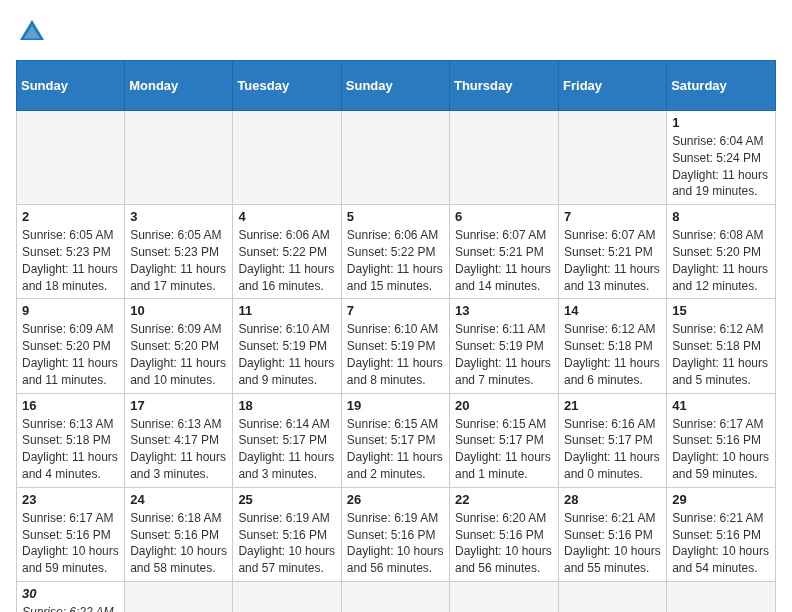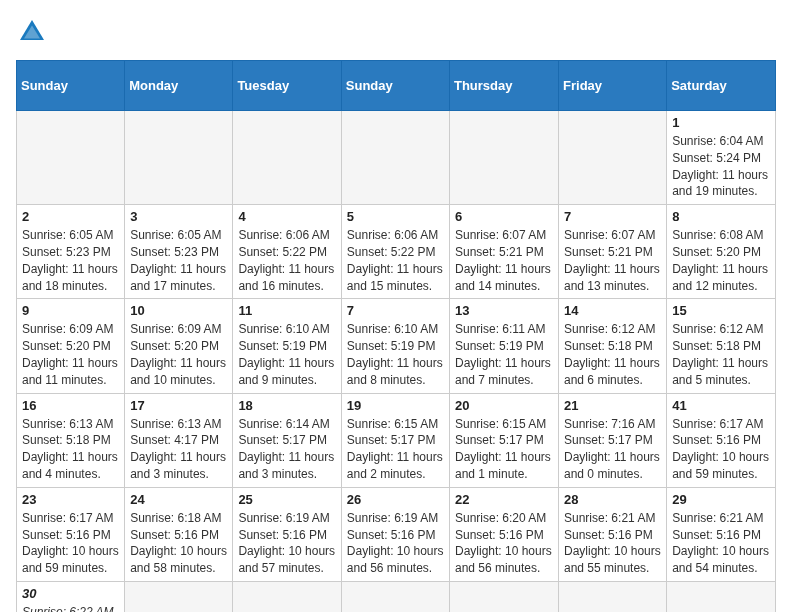--- a/index.html
+++ b/index.html
@@ -248,21 +248,21 @@
 Daylight: 11 hours and 2 minutes.</div>
         </td>
         <td>
           <span class="day-number">20</span>
           <div class="day-info">Sunrise: 6:15 AM
 Sunset: 5:17 PM
 Daylight: 11 hours and 1 minute.</div>
         </td>
         <td>
           <span class="day-number">21</span>
-          <div class="day-info">Sunrise: 7:16 AM
+          <div class="day-info">Sunrise: 6:16 AM
 Sunset: 5:17 PM
 Daylight: 11 hours and 0 minutes.</div>
         </td>
         <td>
           <span class="day-number">41</span>
           <div class="day-info">Sunrise: 6:17 AM
 Sunset: 5:16 PM
 Daylight: 10 hours and 59 minutes.</div>
         </td>
       </tr>

